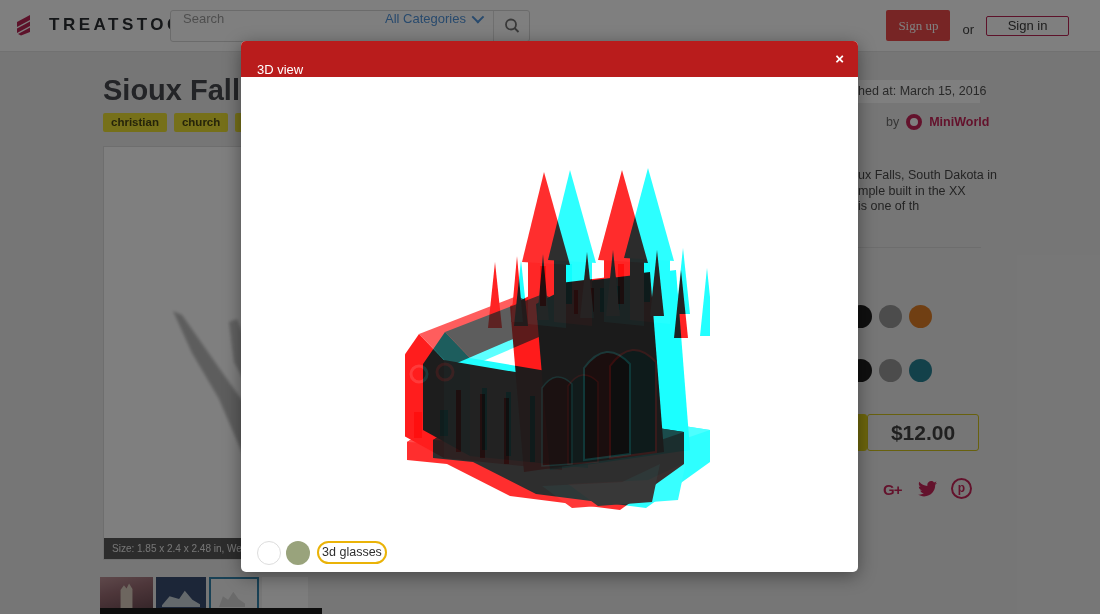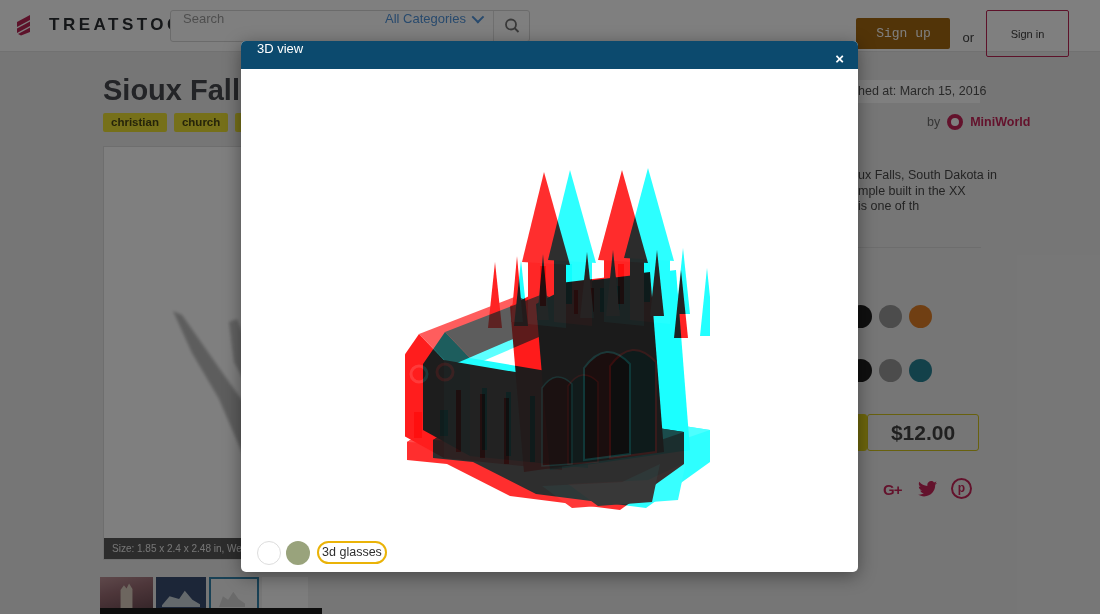--- a/index.html
+++ b/index.html
@@ -10,23 +10,23 @@
   .header { position:absolute; left:0; top:0; width:1100px; height:52px; background:#fff; border-bottom:1px solid #e2e2e2; z-index:1; }
   .logo { position:absolute; left:14px; top:12px; display:flex; align-items:center; gap:9px; }
   .logo-text { font-size:17px; font-weight:bold; color:#23262a; letter-spacing:3.5px; }
   .searchbox { position:absolute; left:170px; top:10px; width:360px; height:32px; border:1px solid #d6d6d6; border-radius:3px; background:#fff; display:flex; align-items:flex-start; }
   .searchbox input { flex:1; border:none; outline:none; font-size:13px; color:#444; padding:0 12px; font-family:"Liberation Sans",sans-serif; background:transparent; }
   .searchbox input::placeholder { color:#9a9a9a; }
   .cat-select { display:flex; align-items:center; gap:6px; color:#4a90d9; font-size:13px; padding-right:12px; cursor:pointer; white-space:nowrap; }
   .chev { width:9px; height:9px; border-right:2px solid #4a90d9; border-bottom:2px solid #4a90d9; transform:rotate(45deg) translateY(-2px); }
   .search-btn { width:36px; height:100%; border-left:1px solid #ddd; display:flex; align-items:center; justify-content:center; }
   .auth { position:absolute; right:31px; top:10px; display:flex; align-items:center; gap:12px; }
-  .btn-signup { width:94px; height:31px; background:#a16207; color:#fff; font-size:13px; border:none; border-radius:2px; font-family:Liberation Mono, monospace; }
+  .btn-signup { width:64px; height:31px; background:#ef4444; color:#fff; font-size:13px; border:none; border-radius:2px; font-family:Liberation Serif, serif; }
   .or { font-size:13px; color:#3a3a3a;margin-top:8px; }
-  .btn-signin { width:83px; height:47px; background:transparent; color:#333; font-size:11px; border:1px solid #b81c4e; border-radius:2px; font-family:"Liberation Sans",sans-serif; }
+  .btn-signin { width:83px; height:20px; background:transparent; color:#333; font-size:13px; border:1px solid #b81c4e; border-radius:2px; font-family:"Liberation Sans",sans-serif; }
 
   
   .page-title { position:absolute; left:103px; top:74px; font-size:29px; color:#3f4147; z-index:1; white-space:nowrap; }
   .tags { position:absolute; left:103px; top:113px; display:flex; gap:7px; z-index:1; }
   .tag { background:#ecdf2c; color:#45420a; font-size:11.5px; font-weight:bold; padding:3px 8px 4px; border-radius:2px; }
 
   .main-image { position:absolute; left:103px; top:146px; width:202px; height:414px; background:#fff; border:1px solid #dcdcdc; z-index:1; overflow:hidden; }
   .shadow-svg { position:absolute; left:0; top:0; filter:blur(1.5px); opacity:.9; }
   .size-bar { position:absolute; left:0; bottom:0; width:100%; height:21px; background:rgba(35,35,35,.78); color:#e9e9e9; font-size:10px; line-height:21px; padding-left:8px; white-space:nowrap; overflow:hidden; }
 
@@ -36,39 +36,39 @@
   .thumb2 { left:156px; width:50px; background:#31456b; }
   .thumb2::after { content:""; position:absolute; left:6px; top:12px; width:38px; height:18px; background:#c7d2d8; clip-path:polygon(0 90%,20% 40%,45% 55%,60% 10%,80% 60%,100% 85%,100% 100%,0 100%); }
   .thumb3 { left:209px; width:50px; background:#f3f3f3; border:2px solid #2a7da7; }
   .thumb3::after { content:""; position:absolute; left:8px; top:10px; width:26px; height:18px; background:#d4d4d4; clip-path:polygon(0 100%,15% 40%,35% 60%,55% 15%,75% 55%,100% 80%,100% 100%); }
   .thumb4 { left:262px; width:46px; background:#fbfbfb; }
   .dark-strip { position:absolute; left:100px; top:608px; width:222px; height:6px; background:#121212; z-index:1; }
 
   
   .pub-band { position:absolute; left:830px; top:80px; width:150px; height:23px; background:#fff; z-index:1; font-size:12.5px; color:#4c4c4c; line-height:23px; }
   .pub-band span { position:absolute; left:28px; white-space:nowrap; }
-  .byline { position:absolute; left:927px; top:113px; height:17px; display:flex; align-items:center; gap:7px; z-index:1; }
+  .byline { position:absolute; left:886px; top:113px; height:17px; display:flex; align-items:center; gap:7px; z-index:1; }
   .by-label { font-size:12.5px; color:#666; }
   .avatar { width:16px; height:16px; border-radius:50%; background:#fff; border:4px solid #c51d52; }
   .author { font-size:12.5px; font-weight:bold; color:#c51d52; }
   .desc { position:absolute; left:858px; width:130px; font-size:12.5px; color:#3f3f3f; z-index:1; white-space:nowrap; }
   .divider { position:absolute; left:840px; top:247px; width:141px; height:1px; background:#d9d9d9; z-index:1; }
   .swatch { position:absolute; width:23px; height:23px; border-radius:50%; z-index:1; }
   .buy-yellow { position:absolute; left:770px; top:414px; width:97px; height:37px; background:#d9cb10; border-radius:3px; z-index:1; }
   .price-box { position:absolute; left:867px; top:414px; width:112px; height:37px; border:1px solid #cfc013; border-radius:3px; z-index:1; text-align:center; font-size:21px; font-weight:bold; color:#3a3a3a; line-height:35px; }
   .social { position:absolute; top:478px; z-index:1; color:#c51d52; }
   .soc-f { left:849px; font-size:21px; font-weight:bold; }
   .soc-g { left:883px; top:481px; font-size:15px; font-weight:bold; letter-spacing:-1px; }
   .soc-t { left:918px; top:481px; }
   .soc-p { left:951px; width:21px; height:21px; border:2.5px solid #c51d52; border-radius:50%; font-size:12px; font-weight:bold; text-align:center; line-height:17px; }
 
   
   .backdrop { position:absolute; left:0; top:0; width:1100px; height:614px; background:rgba(10,10,10,.52); z-index:5; }
   .modal { position:absolute; left:241px; top:41px; width:617px; height:531px; background:#fff; border-radius:5px; z-index:6; box-shadow:0 4px 18px rgba(0,0,0,.4); overflow:hidden; }
-  .modal-head { height:28px; background:#0c4a6e; display:flex; align-items:flex-start; }
+  .modal-head { height:36px; background:#b91c1c; display:flex; align-items:flex-end; }
   .modal-title { color:#fff; font-size:13px; margin-left:16px; }
   .modal-close { position:absolute; right:14px; top:8px; color:#fff; font-size:15px; font-weight:bold; line-height:20px; cursor:pointer; }
   .cath3d { position:absolute; left:164px; top:124px; width:305px; height:350px; isolation:isolate; }
   .blend { mix-blend-mode:multiply; }
   .view-swatch { position:absolute; width:24px; height:24px; border-radius:50%; top:500px; }
   .vs-white { left:16px; border:1px solid #ddd; }
   .vs-olive { left:45px; }
   .glasses-btn { position:absolute; left:76px; top:500px; width:70px; height:23px; border:2px solid #eab308; border-radius:12px; background:#fff; font-size:12.5px; color:#2f2f2f; text-align:center; line-height:19px; font-family:"Liberation Sans",sans-serif; }
 </style>
 </head>

